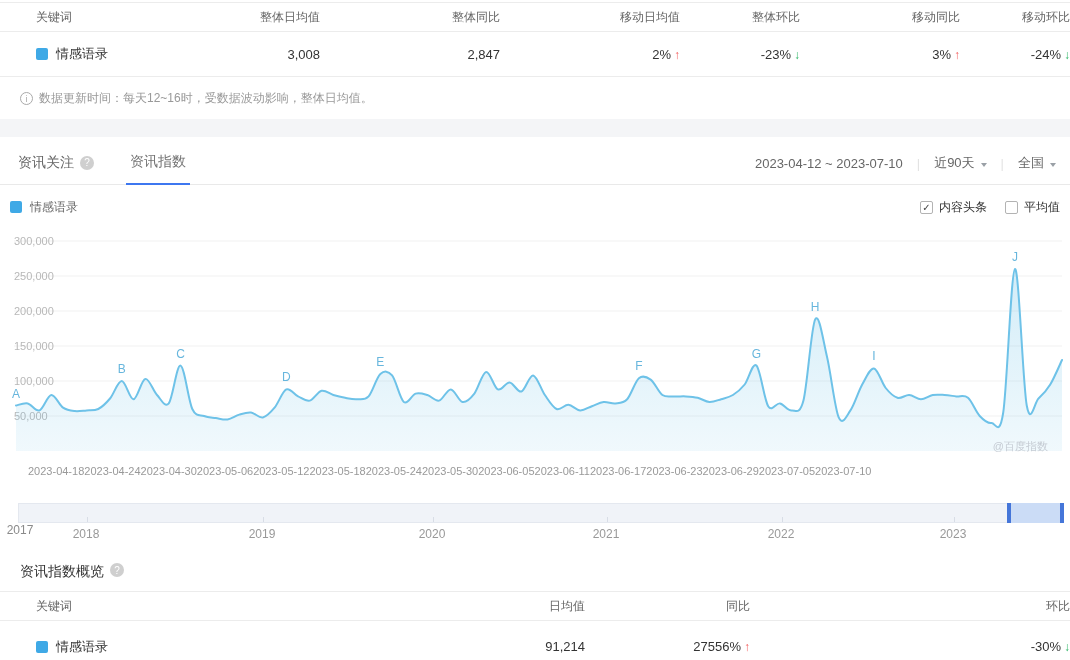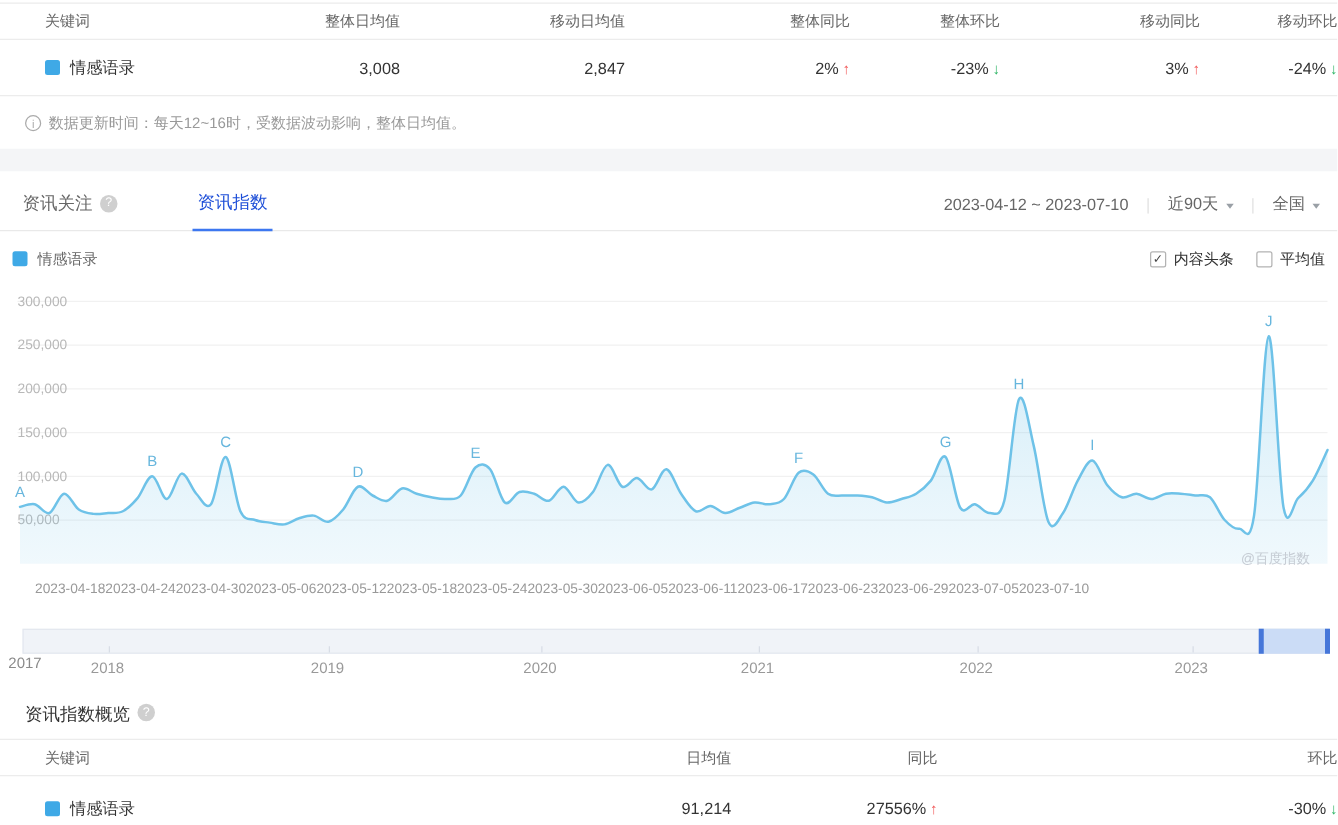--- a/index.html
+++ b/index.html
@@ -18,23 +18,23 @@
   .cell-l { padding-left:36px; display:flex; align-items:center; }
   .kw-sq { width:12px; height:12px; background:#3FA9E6; border-radius:2px; display:inline-block; margin-right:8px; }
   .note { margin:13px 0 12px 20px; font-size:12px; color:#999; display:flex; align-items:center; }
   .info-i { width:13px; height:13px; border:1px solid #aaa; border-radius:50%; color:#aaa; font-size:9px;
             display:inline-flex; align-items:center; justify-content:center; margin-right:6px; flex:none; }
 
   .band { height:18px; background:#f4f5f7; }
 
   
   .tabs-row { display:flex; justify-content:space-between; align-items:flex-end; border-bottom:1px solid #e9e9e9; padding:16px 14px 0 14px; }
-  .tabs { display:flex;gap:28px; }
+  .tabs { display:flex; }
   .tab { font-size:14px; color:#666; padding:0 4px 12px 4px; margin-right:28px; display:flex; align-items:center; cursor:pointer; }
-  .tab.active { color:#1d4ed8; border-bottom:2px solid #3D77F0; margin-bottom:-1px;justify-content:flex-end; }
+  .tab.active { color:#737373; border-bottom:2px solid #3D77F0; margin-bottom:-1px;justify-content:flex-end; }
   .help { width:14px; height:14px; border-radius:50%; background:#cfcfcf; color:#fff; font-size:10px;
           display:inline-flex; align-items:center; justify-content:center; margin-left:6px; flex:none; }
   .controls { display:flex; align-items:center; font-size:13px; color:#666; padding-bottom:12px; }
   .controls .sep { color:#e3e3e3; margin:0 14px; }
   .caret { width:0; height:0; border-left:3.5px solid transparent; border-right:3.5px solid transparent;
            border-top:4px solid #9aa0a6; display:inline-block; margin-left:6px; }
 
   .legend-row { height:44px; display:flex; justify-content:space-between; align-items:center; padding:0 10px 0 10px; }
   .legend { display:flex; align-items:center; font-size:12px; color:#666; }
   .checks { display:flex; align-items:center; font-size:12px; color:#333; }
@@ -62,22 +62,22 @@
   .ov-head { height:30px; border-top:1px solid #ececec; border-bottom:1px solid #ececec; color:#666; font-size:12px; }
   .ov-row  { height:52px; border-bottom:1px solid #f0f0f0; color:#333; font-size:13px; }
 </style>
 </head>
 <body>
 
 <div class="sum-card">
   <div class="sum-grid sum-head">
     <div class="cell-l">关键词</div>
     <div class="cell-c">整体日均值</div>
+    <div class="cell-c">整体同比</div>
     <div class="cell-c">移动日均值</div>
-    <div class="cell-c">整体同比</div>
     <div class="cell-c">整体环比</div>
     <div class="cell-c">移动同比</div>
     <div class="cell-c">移动环比</div>
   </div>
   <div class="sum-grid sum-row">
     <div class="cell-l">
       <span class="kw-sq"></span>
       <span>情感语录</span>
     </div>
     <div class="cell-c">3,008</div>

